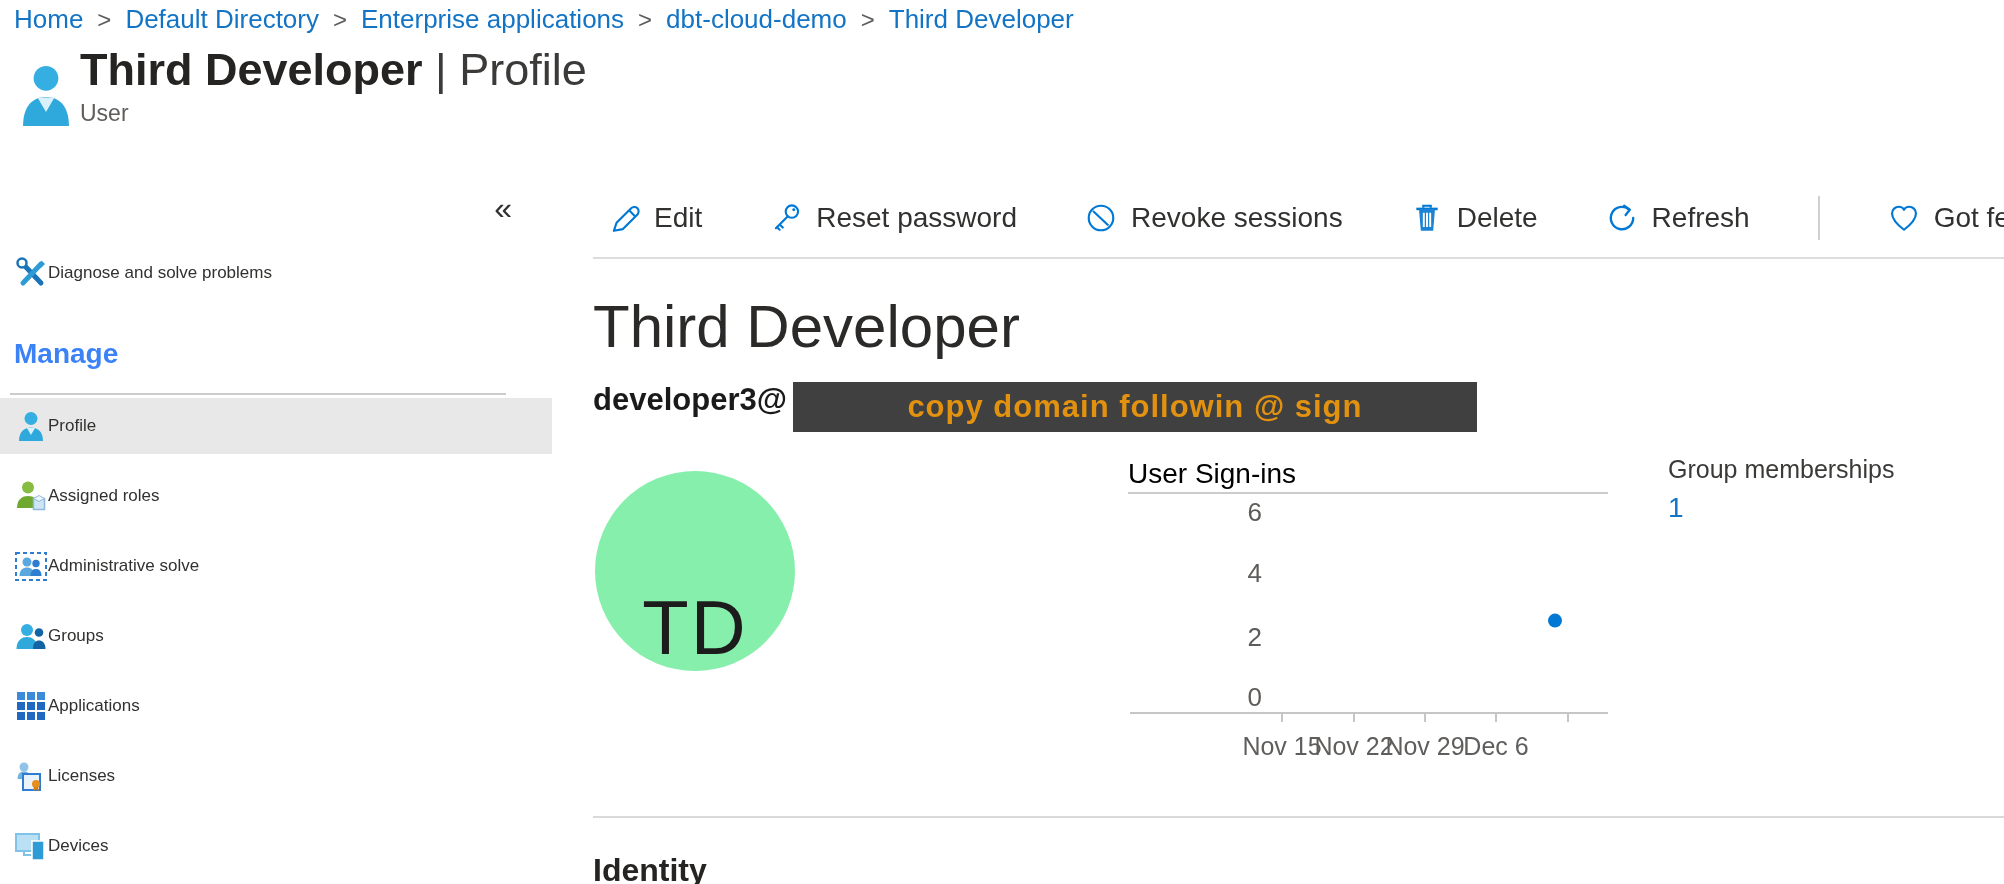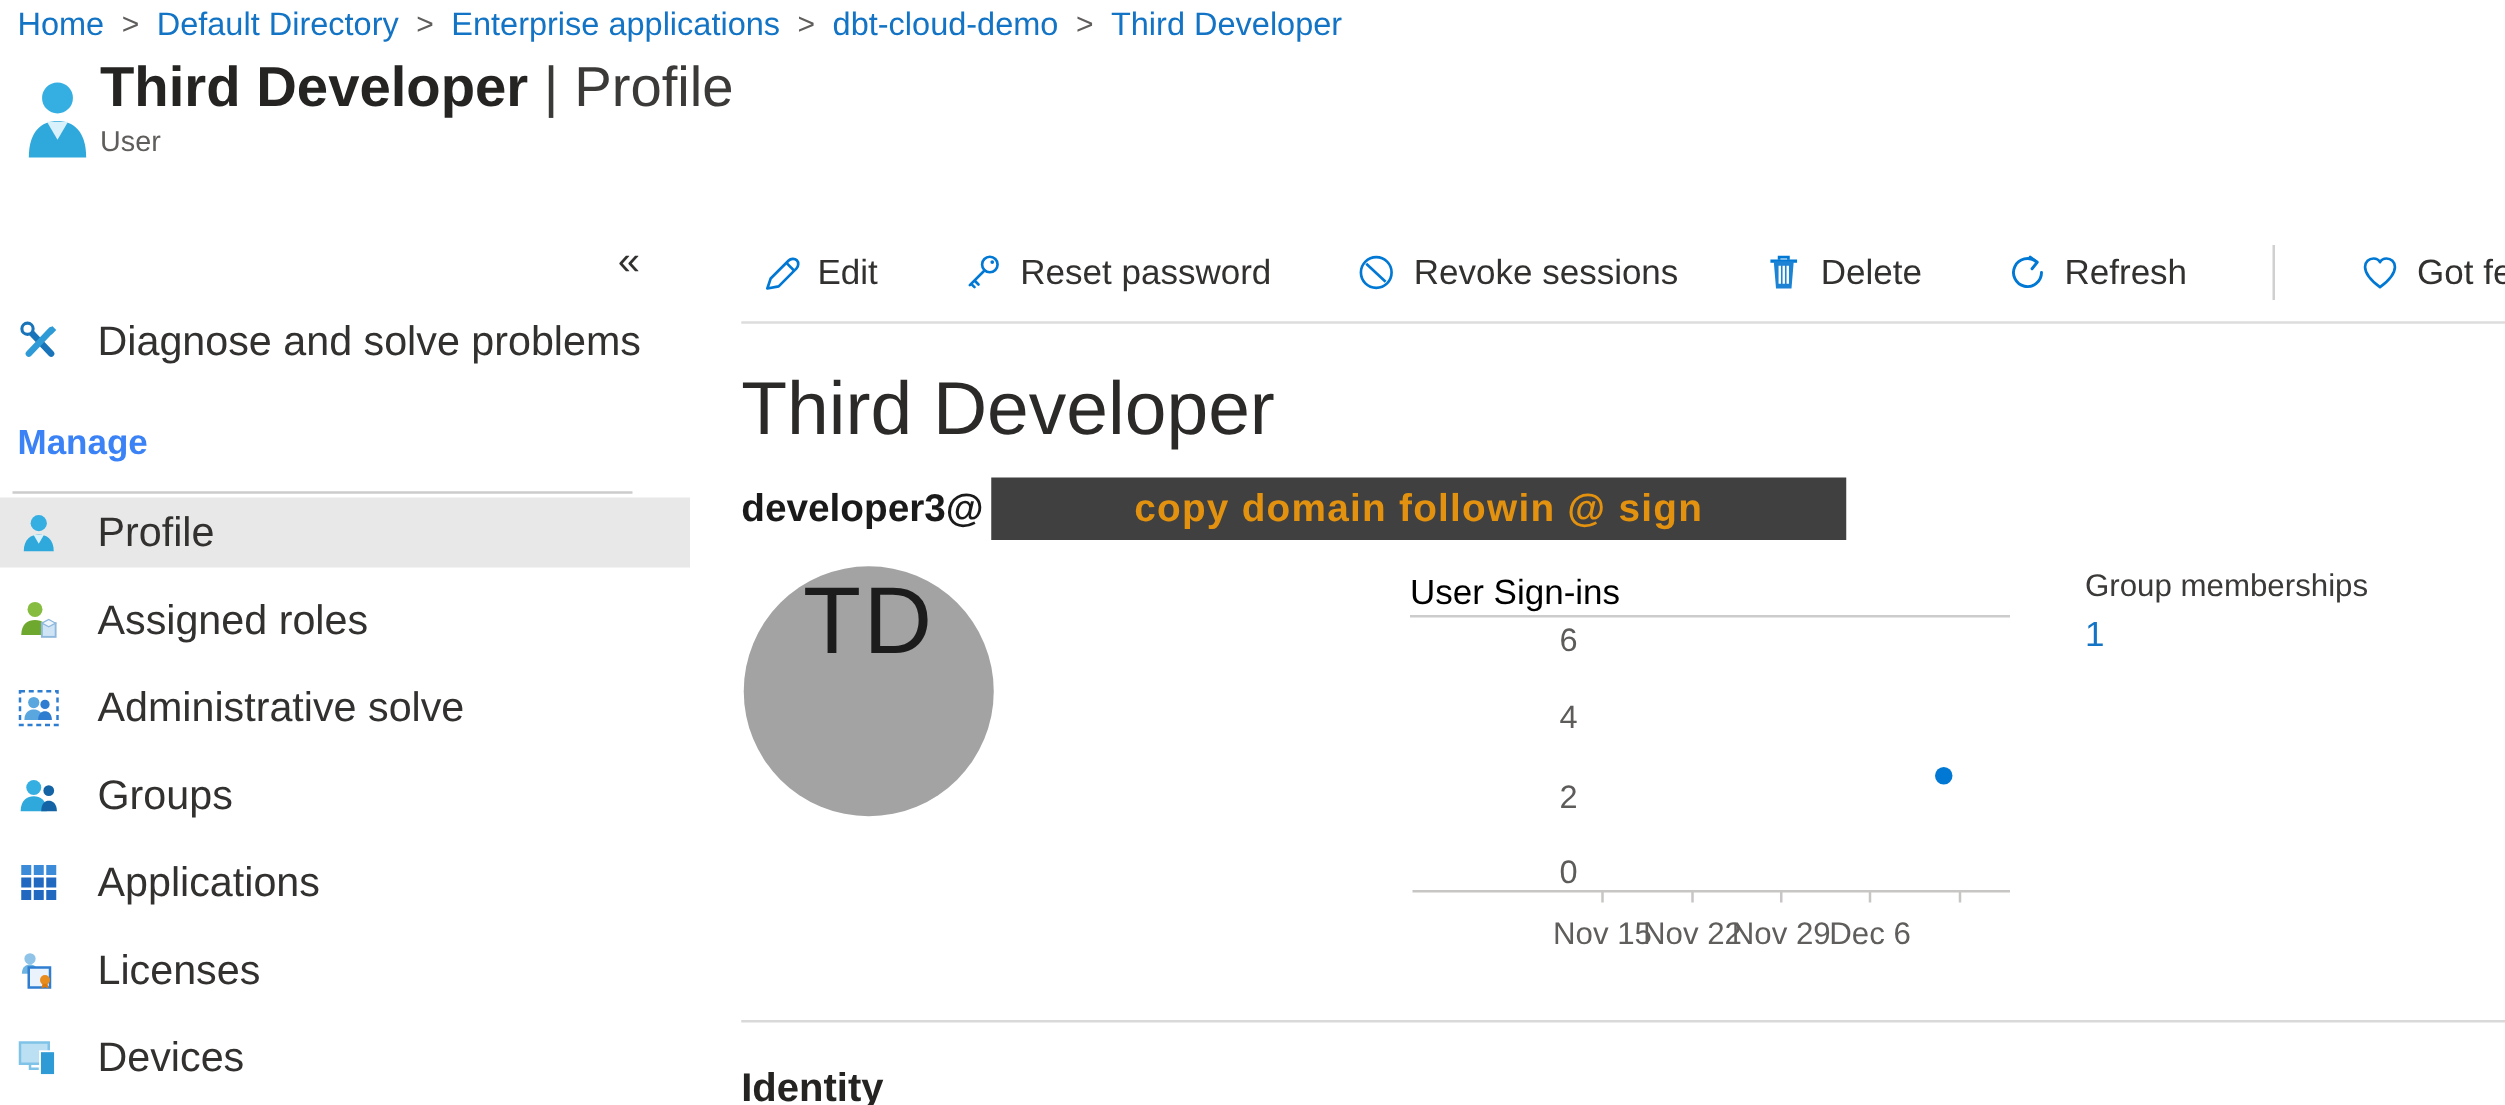--- a/index.html
+++ b/index.html
@@ -16,40 +16,40 @@
   .page-title { position:absolute; left:80px; top:44px; font-size:45px; }
   .page-title .bold { font-weight:bold; color:#252423; }
   .page-title .rest { font-weight:400; color:#3b3a39; }
   .page-subtitle { position:absolute; left:80px; top:100px; font-size:23px; color:#605e5c; }
 
   
   .sidebar { position:absolute; left:0; top:150px; width:552px; height:734px; }
   .collapse-btn { position:absolute; right:40px; top:42px; font-size:32px; color:#323130; cursor:pointer; line-height:1; }
   .side-row { position:absolute; left:0; width:552px; height:56px; display:flex; align-items:center; cursor:pointer; }
   .side-row .ic { width:34px; height:34px; margin-left:14px; flex:0 0 34px; }
-  .side-row .lbl { margin-left:30px; font-size:33px; color:#323130; white-space:nowrap; }
+  .side-row .lbl { margin-left:0; font-size:17px; color:#323130; white-space:nowrap; }
   .side-row.selected { background:#e9e8e8; }
   .manage-label { position:absolute; left:14px; top:188px; font-size:28px; font-weight:bold; color:#3b82f6; }
   .manage-divider { position:absolute; left:10px; top:243px; width:496px; height:0; border-top:2px solid #cccccc; }
 
   
   .toolbar { position:absolute; left:608px; top:196px; display:flex; align-items:center; gap:68px; }
   .tb-btn { display:flex; align-items:center; gap:14px; cursor:pointer; }
   .tb-btn .lbl { font-size:28px; color:#323130; white-space:nowrap; }
   .tb-sep { width:0; height:44px; border-left:2px solid #d0d0d0; }
   .toolbar-divider { position:absolute; left:593px; top:257px; width:1411px; border-top:2px solid #dddddd; }
 
   .main-name { position:absolute; left:593px; top:292px; font-size:60px; font-weight:400; color:#2b2a29; }
-  .email-row { position:absolute; left:593px; top:382px; height:50px; display:flex; align-items:center; }
+  .email-row { position:absolute; left:593px; top:382px; height:50px; display:flex; align-items:flex-start; }
   .email-prefix { font-size:31px; font-weight:bold; color:#1a1a1a; }
   .redaction { margin-left:6px; width:684px; height:50px; background:#404040; display:flex; align-items:center; justify-content:center; }
   .redaction .txt { color:#e2920f; font-size:31px; font-weight:bold; letter-spacing:1px; }
 
-  .avatar { position:absolute; left:595px; top:453px; width:200px; height:200px; border-radius:50%;
-    background:#a3a3a3; display:flex; align-items:flex-start; justify-content:center; }
+  .avatar { position:absolute; left:595px; top:471px; width:200px; height:200px; border-radius:50%;
+    background:#86efac; display:flex; align-items:flex-end; justify-content:center; }
   .avatar .initials { font-size:76px; color:#1c1c1c; font-weight:400; letter-spacing:2px; }
 
   .chart-title { position:absolute; left:1128px; top:458px; font-size:28px; color:#000000; cursor:pointer; }
   .chart-title-underline { position:absolute; left:1128px; top:492px; width:480px; border-top:2px solid #cccccc; }
   .chart-svg { position:absolute; left:1128px; top:495px; }
 
   .gm-label { position:absolute; left:1668px; top:455px; font-size:25px; color:#3b3a39; }
   .gm-value { position:absolute; left:1668px; top:492px; font-size:28px; color:#1374c5; cursor:pointer; }
 
   .bottom-divider { position:absolute; left:593px; top:816px; width:1411px; border-top:2px solid #d9d9d9; }

